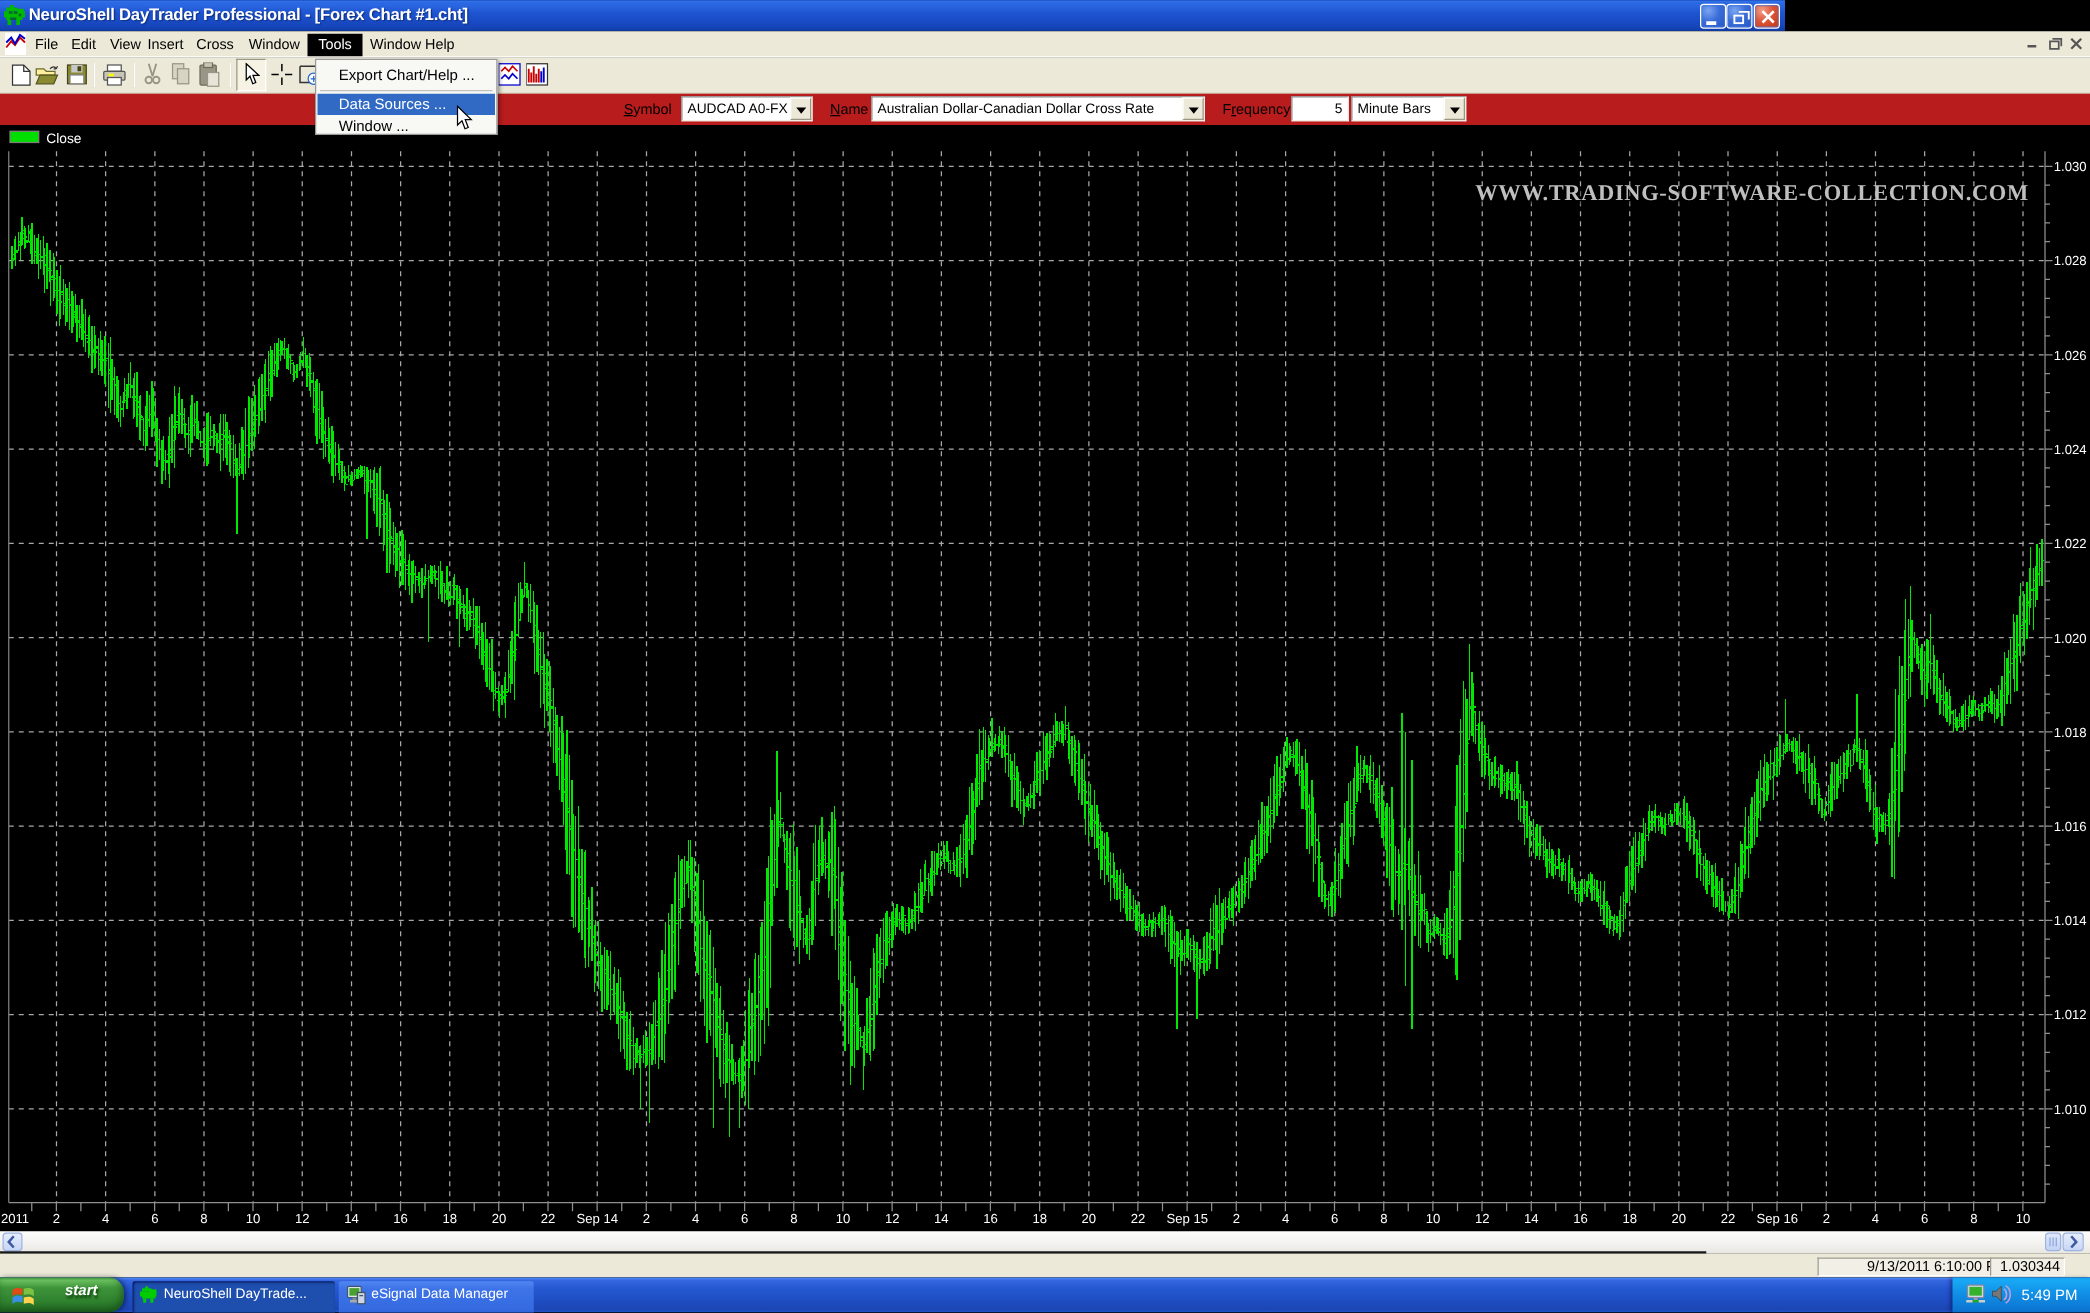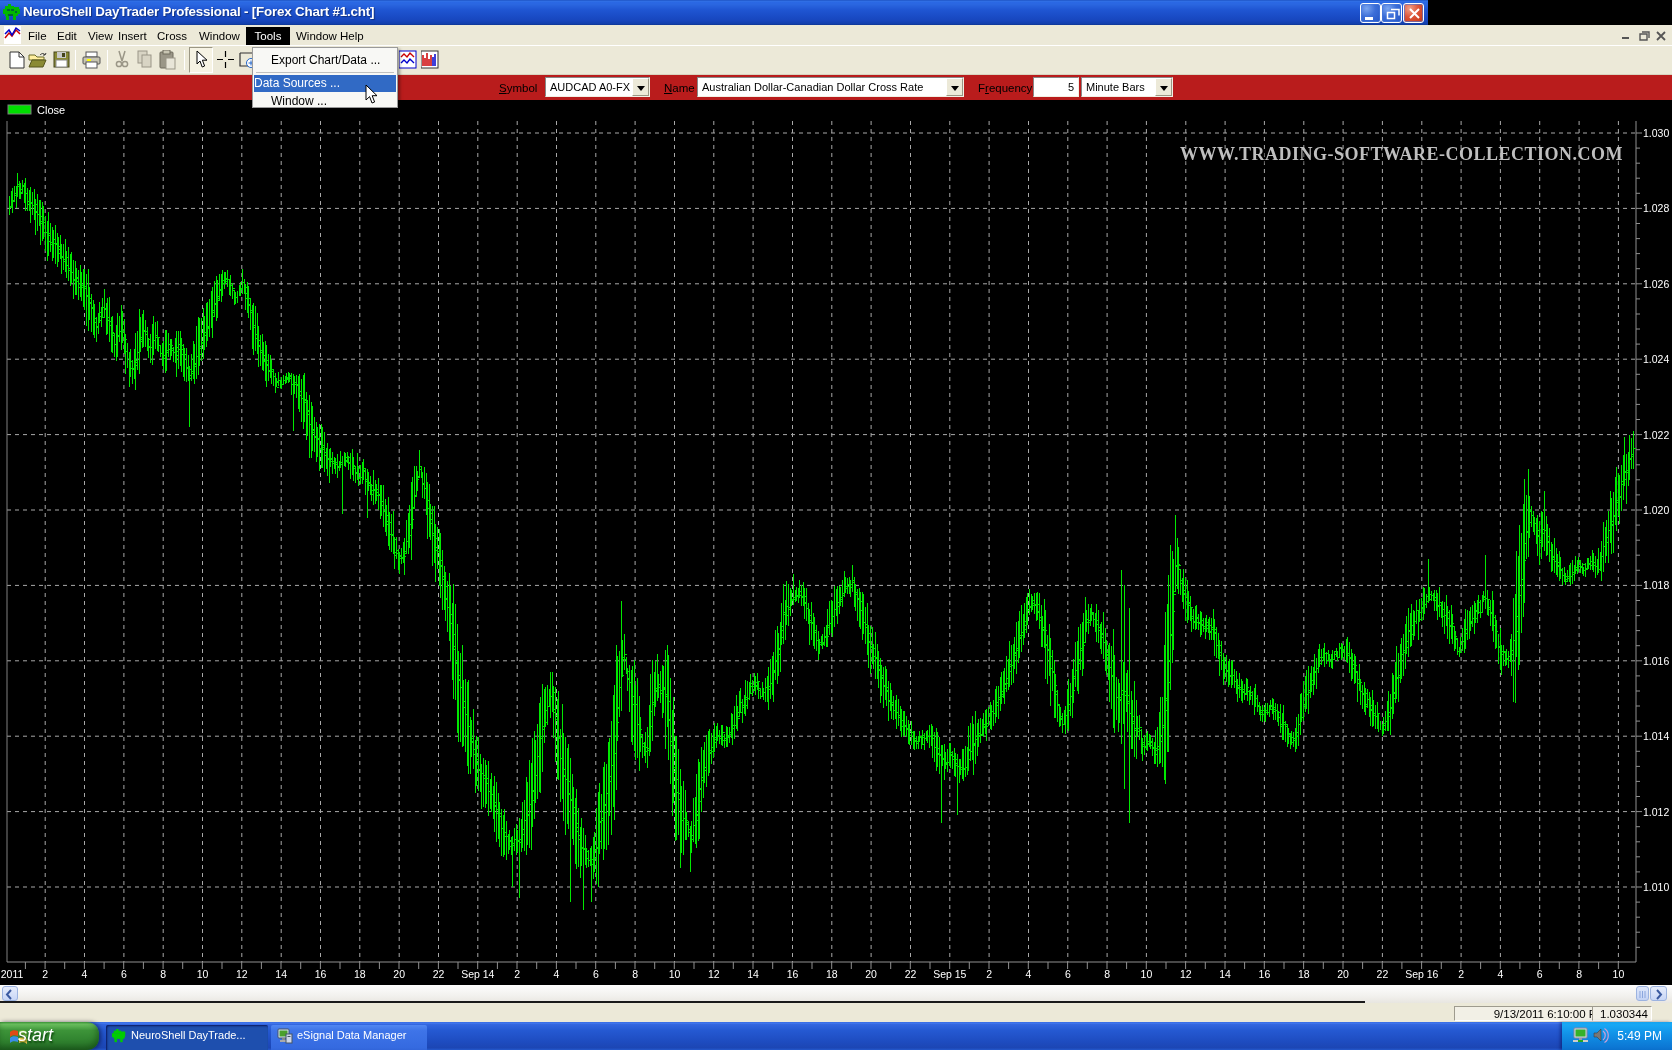--- a/index.html
+++ b/index.html
@@ -28,21 +28,21 @@
 
 #scrollrow{left:0;top:985px;width:1672px;height:18px;background:linear-gradient(180deg,#fdfdfd,#f2f1ee 60%,#e8e6e0)}
 #chartborder{left:0;top:1001px;width:1365px;height:2px;background:#1a1a1a}
 .sbtn{position:absolute;top:1px;width:16px;height:15px;border-radius:3px;background:linear-gradient(180deg,#e6ecfb,#c8d6f6);border:1px solid #9cb3e0;color:#3b5aa0}
 
 #statusbar{left:0;top:1003px;width:1672px;height:19px;background:#ece9d8}
 .sfield{position:absolute;top:3px;height:15px;background:#f2f0e6;border:1px solid;border-color:#9e9b8e #fff #fff #9e9b8e;font-size:11.5px;text-align:right;color:#000;padding:0 3px;line-height:14px}
 
 #taskbar{left:0;top:1022px;width:1672px;height:28px;background:linear-gradient(180deg,#2357d5 0%,#4a80f4 3%,#3467e0 8%,#2559d2 30%,#1e4cc0 70%,#1c46b4 92%,#2458cc 100%)}
 #startbtn{position:absolute;left:0;top:0;width:99px;height:28px;border-radius:0 12px 12px 0;background:linear-gradient(180deg,#3f9a3b 0%,#6abf5e 8%,#3d9439 30%,#2f812e 70%,#276f28 100%);box-shadow:inset -2px -3px 6px rgba(0,40,0,.4),2px 0 4px rgba(0,0,30,.5)}
-#startbtn .st{position:absolute;left:18px;top:3px;color:#fff;font-size:18px;font-weight:normal;font-style:italic;text-shadow:1px 2px 2px rgba(0,50,0,.8)}
+#startbtn .st{position:absolute;left:52px;top:3px;color:#fff;font-size:12px;font-weight:bold;font-style:italic;text-shadow:1px 2px 2px rgba(0,50,0,.8)}
 .taskbtn{position:absolute;top:3px;height:28px;border-radius:2px;font-size:11px;color:#fff;white-space:nowrap;overflow:hidden}
 .taskbtn.active{background:#1e4fae;box-shadow:inset 1px 1px 2px rgba(0,0,60,.7)}
 .taskbtn.idle{background:linear-gradient(180deg,#5187f2 0%,#3e74e8 20%,#356ae0 80%,#2e60d2 100%)}
 #tray{position:absolute;right:0;top:0;width:110px;height:28px;background:linear-gradient(180deg,#15a3f0 0%,#18a8f5 10%,#1190e6 45%,#0c77d4 90%,#0a70cc 100%);box-shadow:-2px 0 3px rgba(0,0,60,.4)}
 #tray .clk{position:absolute;right:10px;top:7px;color:#fff;font-size:12px}
 svg text{font-family:"Liberation Sans",sans-serif}
 </style></head><body>
 
 <div id="chartarea" class="abs" style="left:0;top:100px;width:1672px;height:885px;background:#000">
 <svg width="1672" height="885" viewBox="0 100 1672 885">
@@ -273,23 +273,23 @@
   <div class="combo" style="left:1033px;width:46px">
       <span class="tx" style="left:auto;right:4px">5</span>
     </div>
   <div class="combo" style="left:1081px;width:92px">
       <span class="tx">Minute Bars</span>
       <span class="dd"></span>
     </div>
 </div>
 
 <div class="abs" style="left:252px;top:47px;width:146px;height:61px;background:#f8f8f5;border:1px solid #9a9a9a;box-shadow:2px 2px 3px rgba(0,0,0,.35);z-index:50">
-  <div style="position:absolute;left:0;top:2px;width:100%;height:20px;font-size:12px;color:#000;padding-left:18px;line-height:20px">Export Chart/Data ...</div>
+  <div style="position:absolute;left:0;top:2px;width:100%;height:20px;font-size:12px;color:#000;padding-left:18px;line-height:20px">Export Chart/Help ...</div>
   <div style="position:absolute;left:3px;top:24px;width:138px;height:1px;background:#c0c0c0"></div>
-  <div style="position:absolute;left:1px;top:27px;width:142px;height:17px;background:#316ac5;color:#fff;font-size:12px;line-height:17px">Data Sources ...</div>
+  <div style="position:absolute;left:1px;top:27px;width:142px;height:17px;background:#316ac5;color:#fff;font-size:12px;padding-left:17px;line-height:17px">Data Sources ...</div>
   <div style="position:absolute;left:0;top:45px;width:100%;height:16px;font-size:12px;color:#000;padding-left:18px;line-height:16px">Window ...</div>
 </div>
 <svg class="abs" style="left:365px;top:84px;z-index:60" width="16" height="22" viewBox="0 0 16 22">
     <path d="M1 1v15l3.6-3.4 2.4 6.4 2.6-1-2.4-6.3H12z" fill="#fff" stroke="#000"></path>
   </svg>
 
 <div id="scrollrow" class="abs">
   <div class="sbtn" style="left:2px"><svg width="14" height="13">
         <path d="M8 2L4 6.5L8 11" stroke="#3b5aa0" stroke-width="2" fill="none"></path>
       </svg></div>

